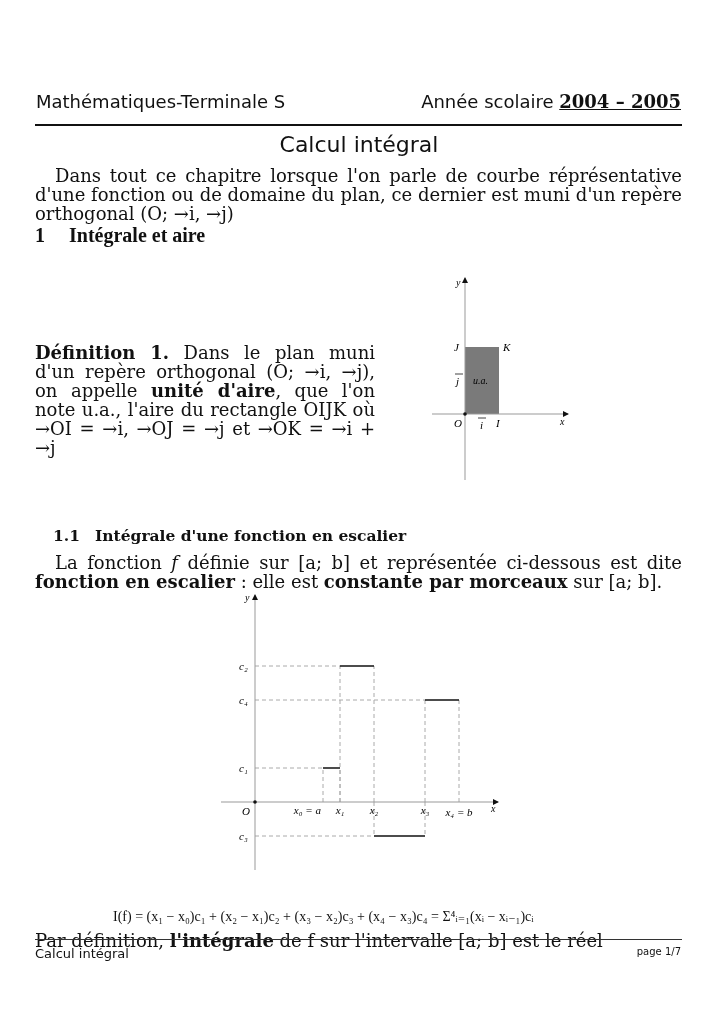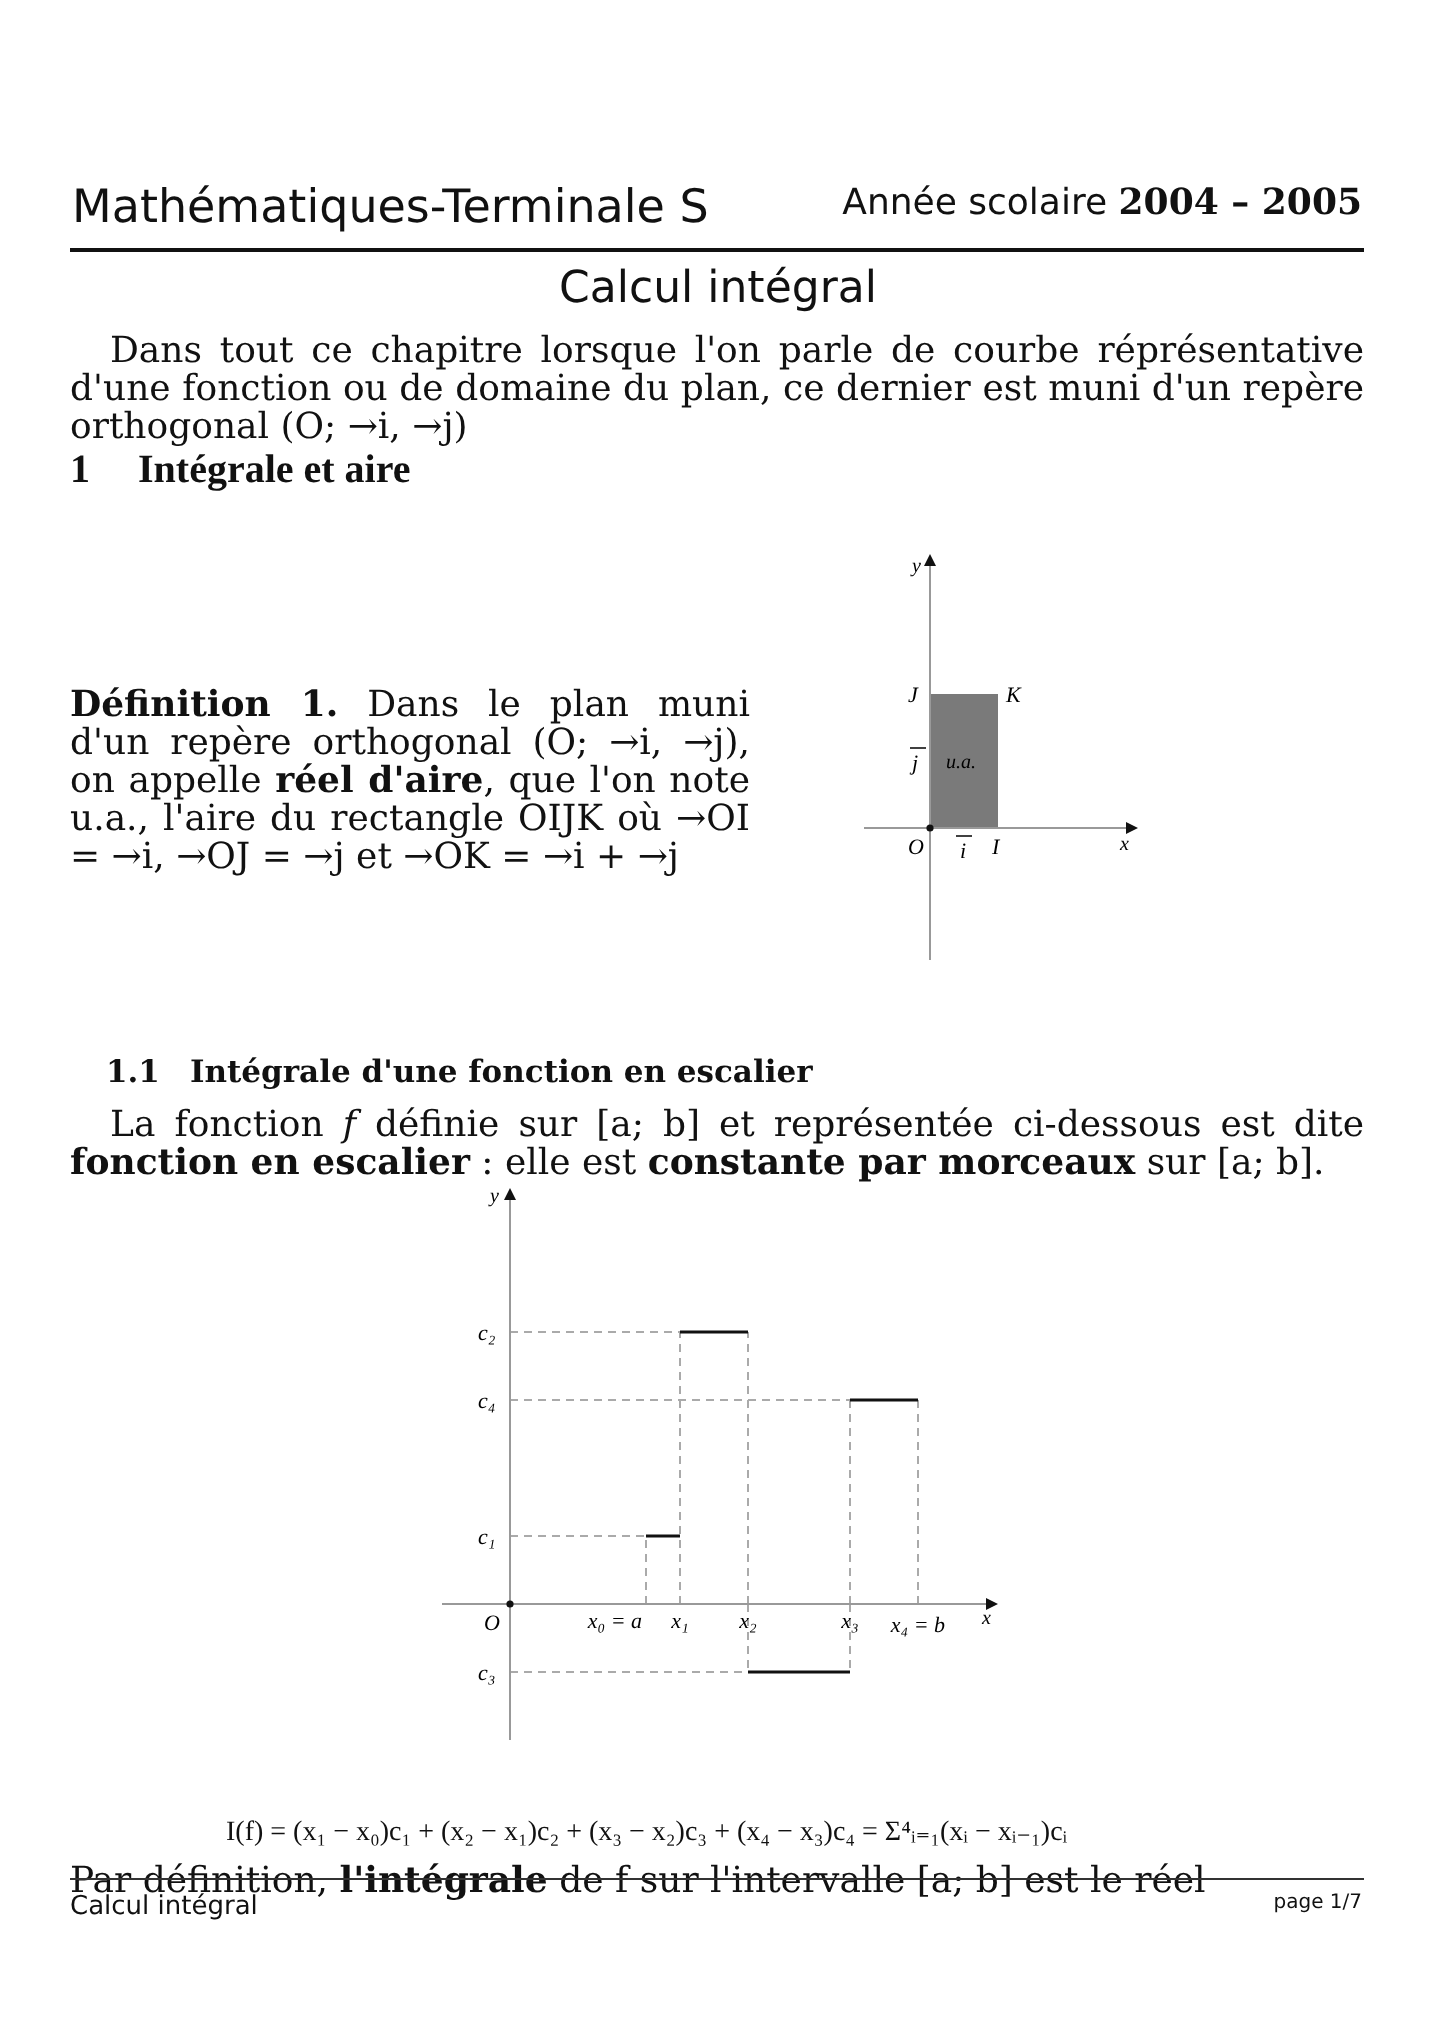--- a/index.html
+++ b/index.html
@@ -1,23 +1,23 @@
 <!DOCTYPE html>
 <html><head>
 <meta charset="utf-8">
 <style>
   html, body { margin: 0; padding: 0; background: #ffffff; }
   body { width: 715px; height: 1010px; position: relative; overflow: hidden;
          font-family: "DejaVu Serif", "Liberation Serif", serif; color: #111; }
   .abs { position: absolute; }
   .sans { font-family: "DejaVu Sans", "Liberation Sans", sans-serif; }
   .serif { font-family: "Liberation Serif", "DejaVu Serif", serif; }
-  .header-left { left: 36px; top: 91px; font-size: 23px; }
+  .header-left { left: 36px; top: 91px; font-size: 18px; }
   .header-right { right: 34px; top: 91px; font-size: 18px; }
-  .header-right b { font-family: "DejaVu Serif", serif; font-weight: bold; }
+  .header-right b { font-family: "DejaVu Serif", serif; font-weight: bold; text-decoration: underline; }
   .rule-top { left: 35px; width: 647px; top: 124px; height: 2px; background: #111; }
   .title { left: 0; width: 715px; top: 132px; font-size: 22px; text-align: center; padding-left: 0; }
   .title span { margin-left: 3px; }
   .para { font-size: 18px; line-height: 19px; text-align: justify; }
   .intro { left: 35px; width: 647px; top: 166px; }
   .indent { text-indent: 20px; }
   .h1 { left: 35px; top: 224px; font-size: 20px; font-weight: bold; font-family: Liberation Serif, serif; }
   .h1 .num { display: inline-block; width: 34px; }
   .def { left: 35px; width: 340px; top: 343px; }
   .h2 { left: 35px; top: 526px; font-size: 15.5px; font-weight: bold; }
@@ -45,21 +45,21 @@
 
 <div class="abs para intro indent">Dans tout ce chapitre lorsque l'on parle de courbe réprésentative d'une fonction ou de domaine du plan, ce dernier est muni d'un repère orthogonal (O; →i, →j)</div>
 
 <div class="abs h1">
   <span class="num">1</span><span>Intégrale et aire</span>
 </div>
 
 <div class="abs para def">
   <b>Définition 1.</b>
   <span>Dans le plan muni d'un repère orthogonal (O; →i, →j), on appelle</span>
-  <b>réel d'aire</b><span>, que l'on note u.a., l'aire du rectangle OIJK où →OI = →i, →OJ = →j et →OK = →i + →j</span>
+  <b>unité d'aire</b><span>, que l'on note u.a., l'aire du rectangle OIJK où →OI = →i, →OJ = →j et →OK = →i + →j</span>
 </div>
 
 <svg class="abs" style="left:420px; top:270px;" width="170" height="220">
   <defs>
     <marker id="arr" markerWidth="6" markerHeight="6" refX="5" refY="3" orient="auto">
       <path d="M0,0 L6,3 L0,6 z" fill="#111"></path>
     </marker>
   </defs>
   <rect id="ua-rect" x="45" y="77" width="34" height="67" fill="#7a7a7a"></rect>
   <line x1="12" y1="144" x2="148" y2="144" stroke="#999" stroke-width="1" marker-end="url(#arr)"></line>

